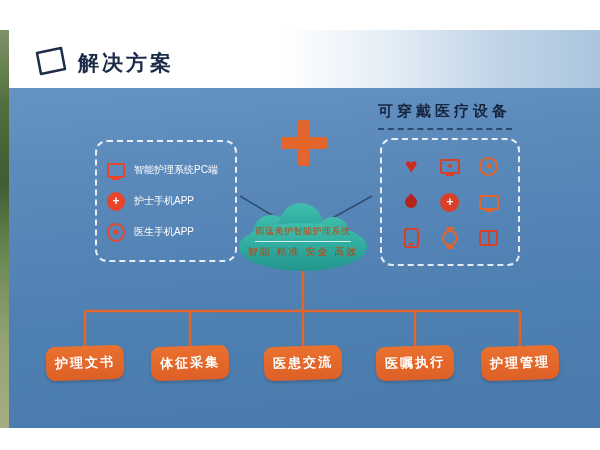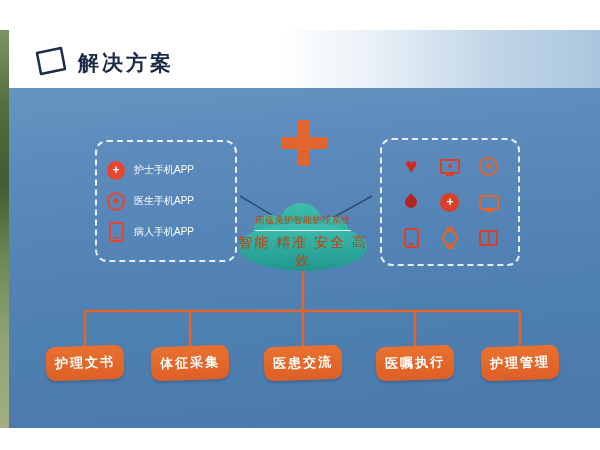--- a/index.html
+++ b/index.html
@@ -44,21 +44,21 @@
   .plus::before{left:0;top:17px;width:46px;height:12px;}
   .plus::after{left:17px;top:0;width:12px;height:46px;}
 
   
   .cloud{position:absolute;left:235px;top:199px;width:136px;height:74px;}
   .cloud svg{position:absolute;left:0;top:0;overflow:visible;}
   .cloud-text{position:absolute;left:0;top:0;width:100%;height:100%;display:flex;flex-direction:column;
     align-items:center;justify-content:center;padding-top:12px;box-sizing:border-box;color:#c2410c;text-align:center;}
   .cloud-name{font-size:9px;letter-spacing:.5px;}
   .cloud-divider{width:96px;height:1px;background:rgba(255,255,255,.8);margin:3px 0;}
-  .cloud-slogan{font-size:14px;letter-spacing:2px;}
+  .cloud-slogan{font-size:10px;letter-spacing:2px;}
 
   
   .lines{position:absolute;left:0;top:0;width:600px;height:450px;pointer-events:none;}
 
   
   .module{position:absolute;top:346px;width:78px;height:34px;margin-left:-39px;
     background:linear-gradient(180deg,#e9712f,#dd5f26);border-radius:9px;display:flex;align-items:center;
     justify-content:center;color:#fff;font-weight:bold;font-size:13px;letter-spacing:2px;
     transform:rotate(-2deg);box-shadow:0 2px 3px rgba(0,0,0,.18);white-space:nowrap;}
 
@@ -125,40 +125,41 @@
     <line x1="190" y1="311" x2="190" y2="348" stroke="#e2652b" stroke-width="2.5"></line>
     <line x1="303" y1="311" x2="303" y2="348" stroke="#e2652b" stroke-width="2.5"></line>
     <line x1="415" y1="311" x2="415" y2="348" stroke="#e2652b" stroke-width="2.5"></line>
     <line x1="520" y1="311" x2="520" y2="348" stroke="#e2652b" stroke-width="2.5"></line>
   </svg>
 
 
   <div class="dashed-box" id="software-box">
     <div class="soft-item">
       <span class="soft-ic" style="color:#e8452c">
+          <span class="ic-monitor"></span>
+        </span>
+      <span>智能护理系统PC端</span>
+    </div>
+    <div class="soft-item">
+      <span class="soft-ic" style="color:#e8452c">
           <span class="ic-badge cross filled"></span>
         </span>
       <span>护士手机APP</span>
     </div>
     <div class="soft-item">
       <span class="soft-ic" style="color:#e8452c">
           <span class="ic-badge dot"></span>
         </span>
       <span>医生手机APP</span>
     </div>
-    <div class="soft-item">
-      <span class="soft-ic" style="color:#e8452c">
-          <span class="ic-phone"></span>
-        </span>
-      <span>病人手机APP</span>
-    </div>
   </div>
 
   <div class="plus"></div>
 
+  <div class="sec-label" id="wearable-label">可穿戴医疗设备</div>
 
   <div class="dashed-box" id="wearable-box">
     <span class="wear-ic" style="color:#cf2b20">
         <span class="ic-heart"></span>
       </span>
     <span class="wear-ic" style="color:#d8402a">
         <span class="ic-monitor person"></span>
       </span>
     <span class="wear-ic" style="color:#e2652b">
         <span class="ic-badge dot"></span>

